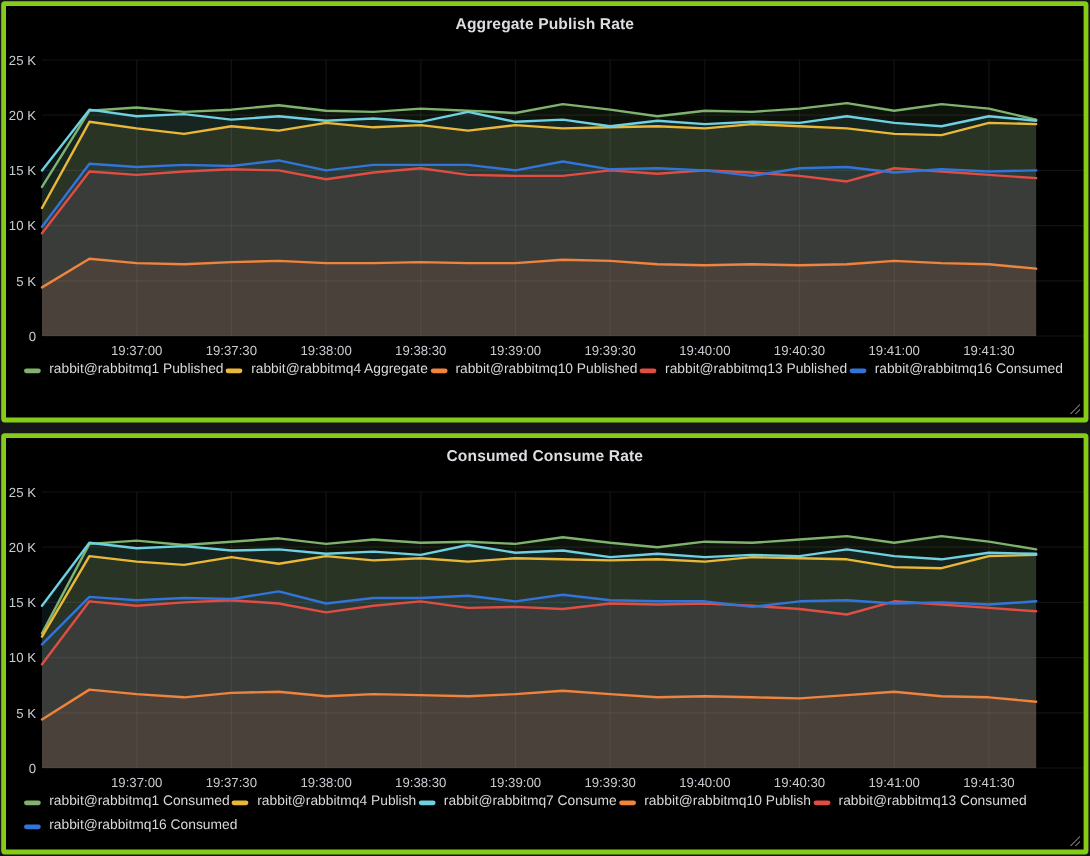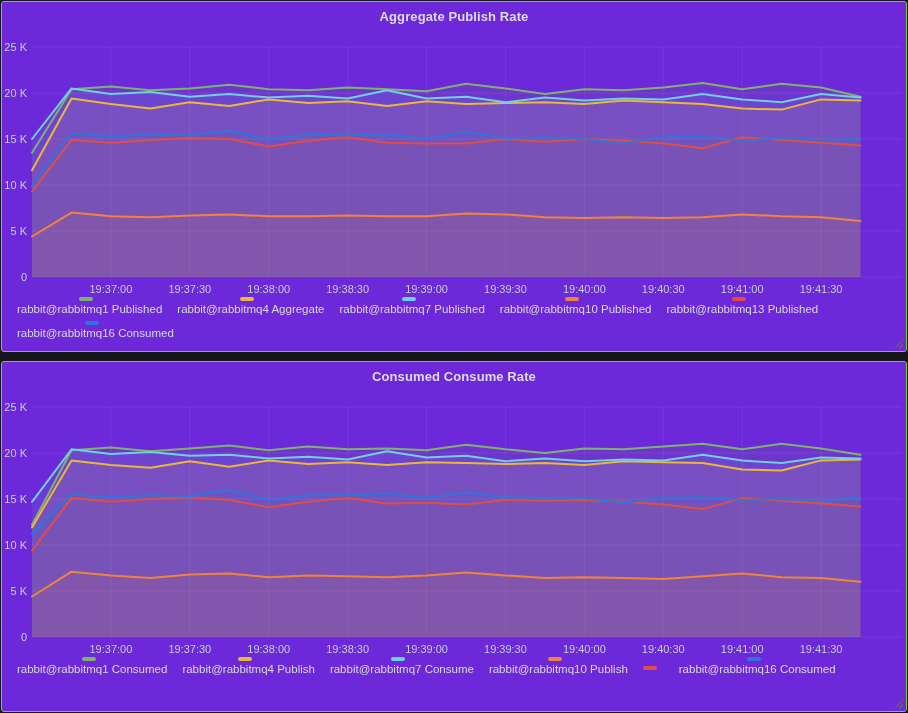--- a/index.html
+++ b/index.html
@@ -9,22 +9,22 @@
     font-family: "Liberation Sans", sans-serif;
     color: #d8d9da;
   }
   .dashboard {
     width: 908px; height: 713px;
     padding: 1px 1px;
     display: flex; flex-direction: column; gap: 9px;
   }
   .panel {
     position: relative;
-    background: #6d28d9;
-    border: 1px solid #84cc16;
+    background: #000000;
+    border: 4px solid #84cc16;
     border-radius: 3px;
     height: 415px;
     overflow: hidden;
   }
   .panel-title {
     height: 30px; line-height: 30px;
     text-align: center;
     font-size: 13px; font-weight: bold;
     color: #dcdde0;
     letter-spacing: .1px;
@@ -34,27 +34,26 @@
   .chart svg { display: block; }
   .legend {
     padding: 3px 10px 0 15px;
     max-width: 896px;
     display: flex; flex-wrap: wrap;
     align-items: center;
     row-gap: 3px;
   }
   .legend-item {
     display: inline-flex; align-items: center;
-    margin-right: 15px;
+    margin-right: 2px;
     font-size: 11.5px;
     color: #d8d9da;
     cursor: pointer;
     white-space: nowrap;
     line-height: 17px;
-    flex-direction: column;
   }
   .legend-swatch {
     display: inline-block;
     width: 14px; height: 4px;
     border-radius: 2px;
     margin-right: 7px;
   }
   .resize-handle {
     position: absolute; right: 3px; bottom: 3px;
     width: 9px; height: 9px;
@@ -126,24 +125,20 @@
     <div class="legend">
         <span class="legend-item">
           <span class="legend-swatch" style="background: rgb(126, 178, 109);"></span>
           <span>rabbit@rabbitmq1 Published</span>
         </span>
         <span class="legend-item">
           <span class="legend-swatch" style="background: rgb(234, 184, 57);"></span>
           <span>rabbit@rabbitmq4 Aggregate</span>
         </span>
         <span class="legend-item">
-          <span class="legend-swatch" style="background: rgb(110, 208, 224);"></span>
-          <span>rabbit@rabbitmq7 Published</span>
-        </span>
-        <span class="legend-item">
           <span class="legend-swatch" style="background: rgb(239, 132, 60);"></span>
           <span>rabbit@rabbitmq10 Published</span>
         </span>
         <span class="legend-item">
           <span class="legend-swatch" style="background: rgb(226, 77, 66);"></span>
           <span>rabbit@rabbitmq13 Published</span>
         </span>
         <span class="legend-item">
           <span class="legend-swatch" style="background: rgb(50, 116, 217);"></span>
           <span>rabbit@rabbitmq16 Consumed</span>
@@ -216,20 +211,21 @@
         <span class="legend-item">
           <span class="legend-swatch" style="background: rgb(110, 208, 224);"></span>
           <span>rabbit@rabbitmq7 Consume</span>
         </span>
         <span class="legend-item">
           <span class="legend-swatch" style="background: rgb(239, 132, 60);"></span>
           <span>rabbit@rabbitmq10 Publish</span>
         </span>
         <span class="legend-item">
           <span class="legend-swatch" style="background: rgb(226, 77, 66);"></span>
+          <span>rabbit@rabbitmq13 Consumed</span>
         </span>
         <span class="legend-item">
           <span class="legend-swatch" style="background: rgb(50, 116, 217);"></span>
           <span>rabbit@rabbitmq16 Consumed</span>
         </span>
       </div>
     <div class="resize-handle"></div>
   </section>
 
 </div>

